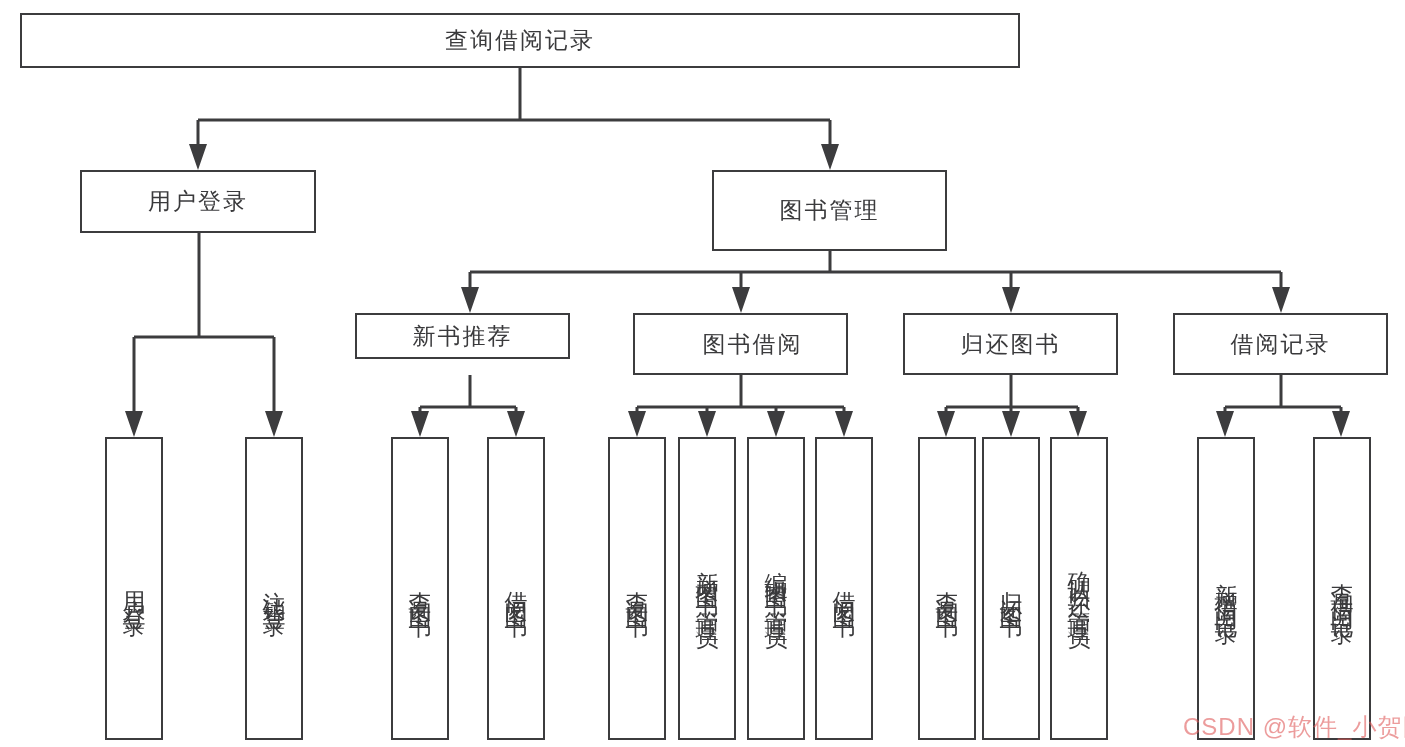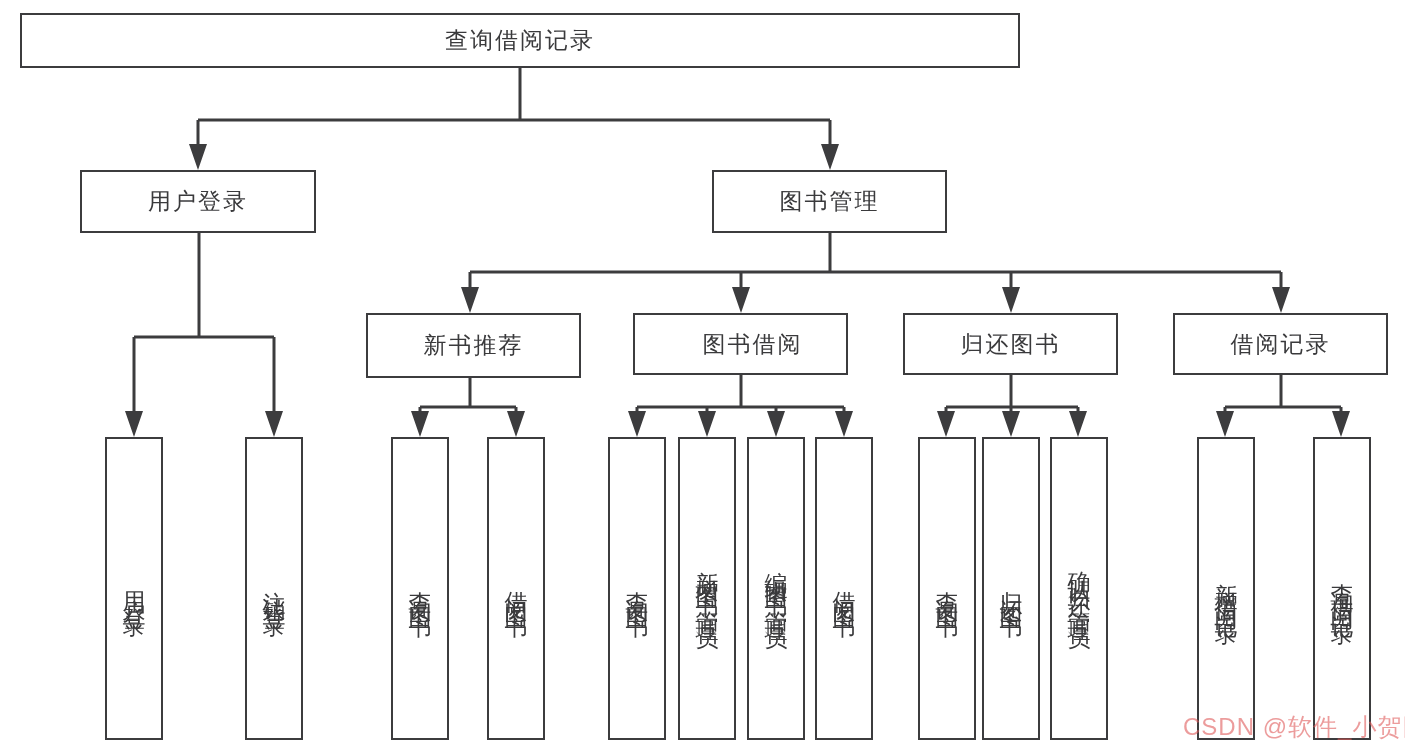--- a/index.html
+++ b/index.html
@@ -76,25 +76,25 @@
              M1225 437 L1216 411 L1234 411 Z  M1341 437 L1332 411 L1350 411 Z"></path>
   </svg>
 
   <div class="node hnode" style="left:20px; top:13px; width:1000px; height:55px;">
     <span>查询借阅记录</span>
   </div>
 
   <div class="node hnode" style="left:80px; top:170px; width:236px; height:63px;">
     <span>用户登录</span>
   </div>
-  <div class="node hnode" style="left:712px; top:170px; width:235px; height:63px;">
+  <div class="node hnode" style="left:712px; top:170px; width:235px; height:81px;">
     <span>图书管理</span>
   </div>
 
-  <div class="node hnode" style="left:366px; top:313px; width:215px; height:65px;align-items:center;">
+  <div class="node hnode" style="left:355px; top:313px; width:215px; height:46px;align-items:center;">
     <span>新书推荐</span>
   </div>
   <div class="node hnode" style="left:633px; top:313px; width:215px; height:62px;padding-left:24px;">
     <span>图书借阅</span>
   </div>
   <div class="node hnode" style="left:903px; top:313px; width:215px; height:62px;">
     <span>归还图书</span>
   </div>
   <div class="node hnode" style="left:1173px; top:313px; width:215px; height:62px;">
     <span>借阅记录</span>

